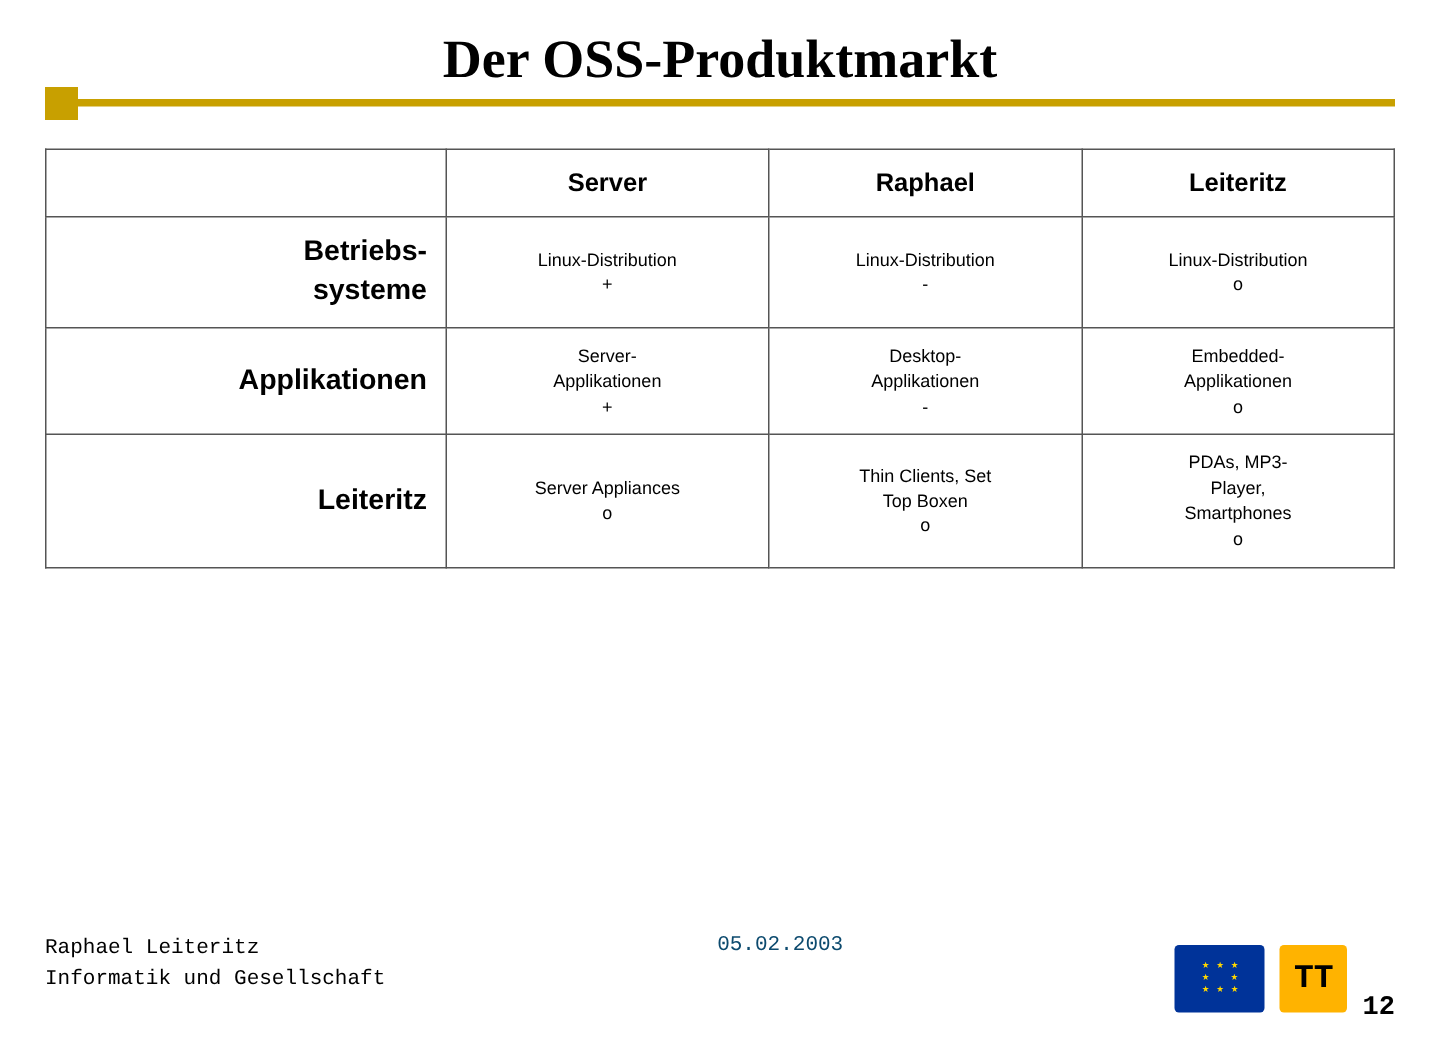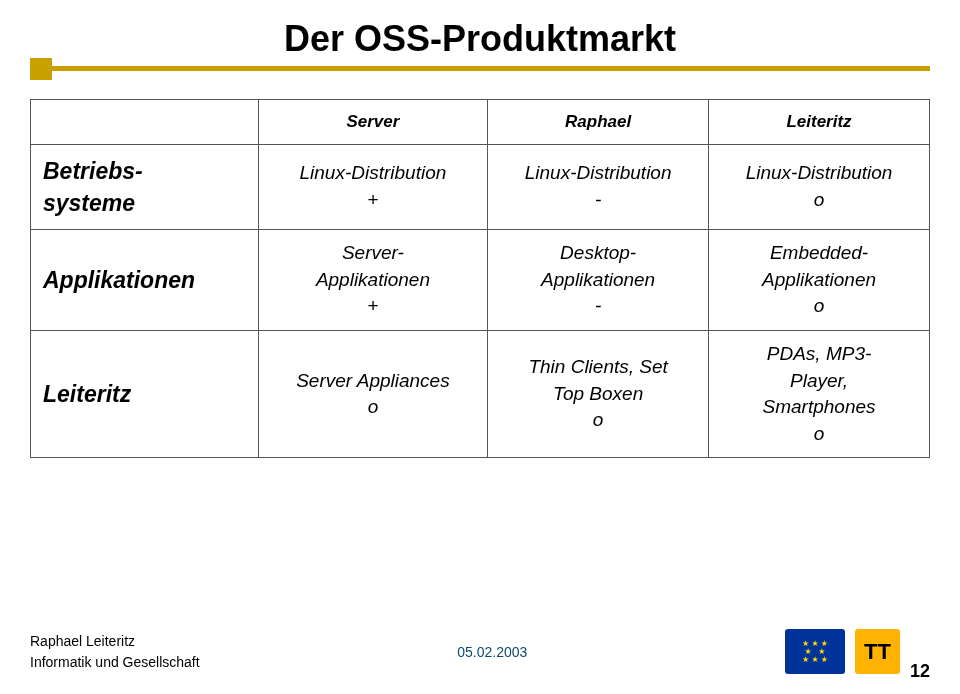--- a/index.html
+++ b/index.html
@@ -15,74 +15,75 @@
     
     .header {
       text-align: center;
       padding: 18px 0 8px 0;
       position: relative;
     }
     .header h1 {
       font-size: 36px;
       font-weight: bold;
       color: #000;
+      font-family: Liberation Serif, serif;
     }
     .header-line {
       height: 5px;
       background: #c8a000;
       margin: 6px 30px 0 30px;
       position: relative;
     }
     .header-square {
       width: 22px;
       height: 22px;
       background: #c8a000;
       position: absolute;
       left: 0;
       top: -8px;
     }
 
     
     .table-container {
       margin: 20px 30px 10px 30px;
-      font-style: italic;
     }
     table {
       width: 100%;
       border-collapse: collapse;
       border: 1.5px solid #555;
     }
     th, td {
       border: 1.5px solid #555;
       padding: 10px 12px;
       text-align: center;
       vertical-align: middle;
-      font-size: 19px;
+      font-size: 12px;
       line-height: 1.4;
     }
     th {
       font-weight: bold;
       font-size: 17px;
     }
     .row-header {
-      text-align: left;
+      text-align: right;
       font-weight: bold;
-      font-size: 23px;
+      font-size: 19px;
     }
 
     
     .footer {
       position: absolute;
       bottom: 12px;
       left: 0;
       right: 0;
       padding: 0 30px;
       display: flex;
-      align-items: center;
+      align-items: flex-start;
       justify-content: space-between;
+      font-family: Liberation Mono, monospace;
     }
     .footer-left {
       font-size: 14px;
       color: #000;
       line-height: 1.5;
     }
     .footer-center {
       font-size: 14px;
       color: #0c4a6e;
     }

